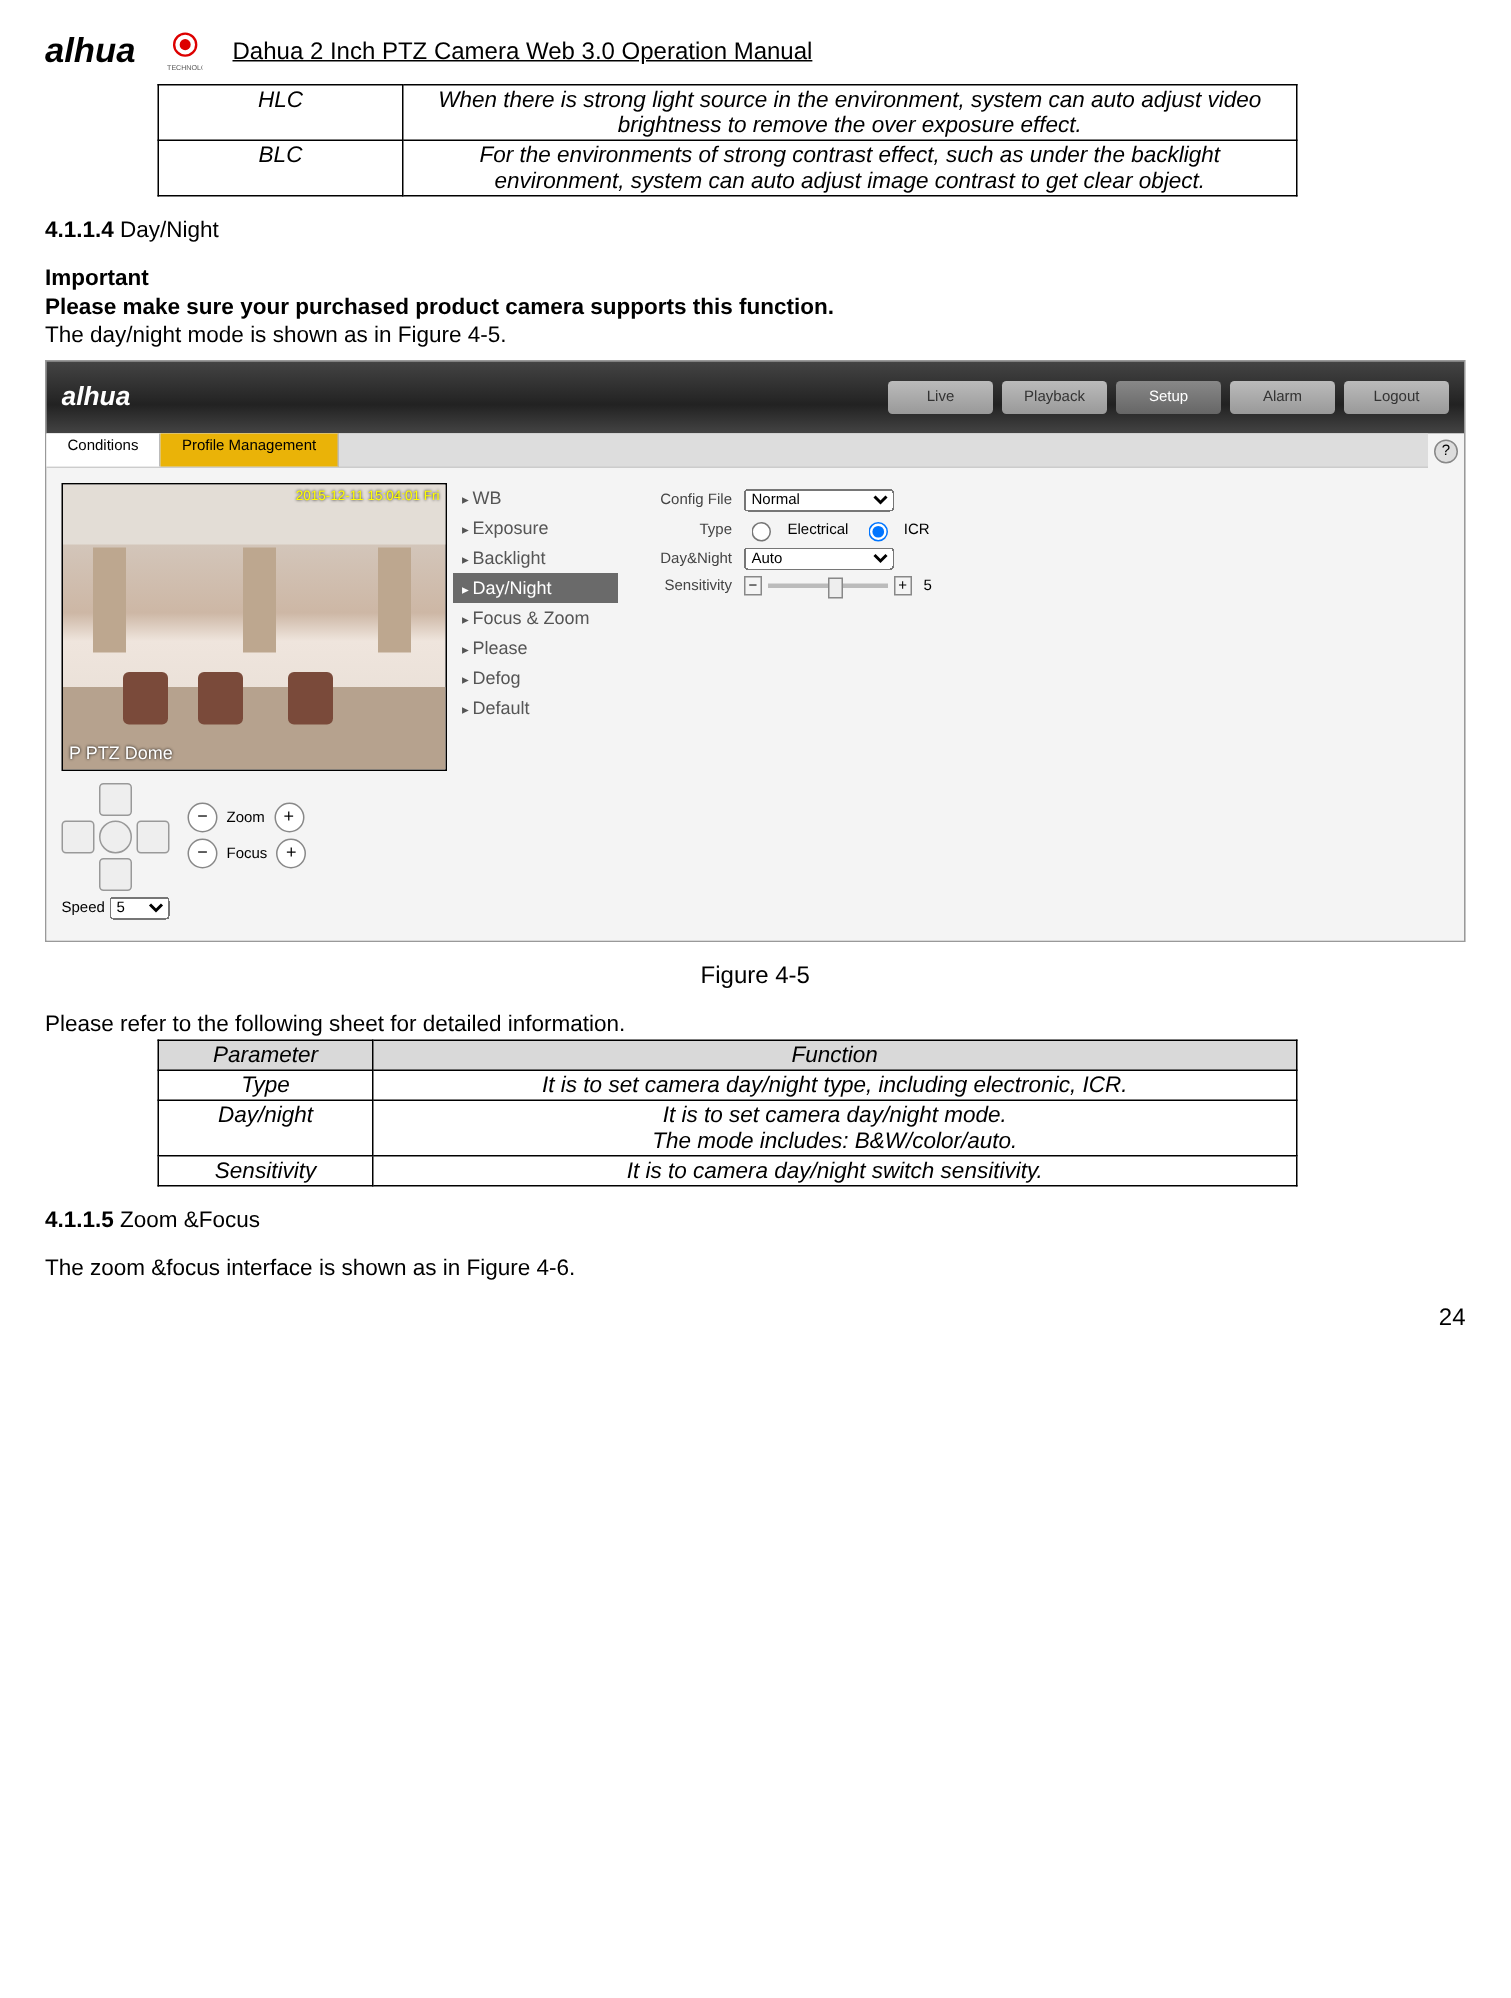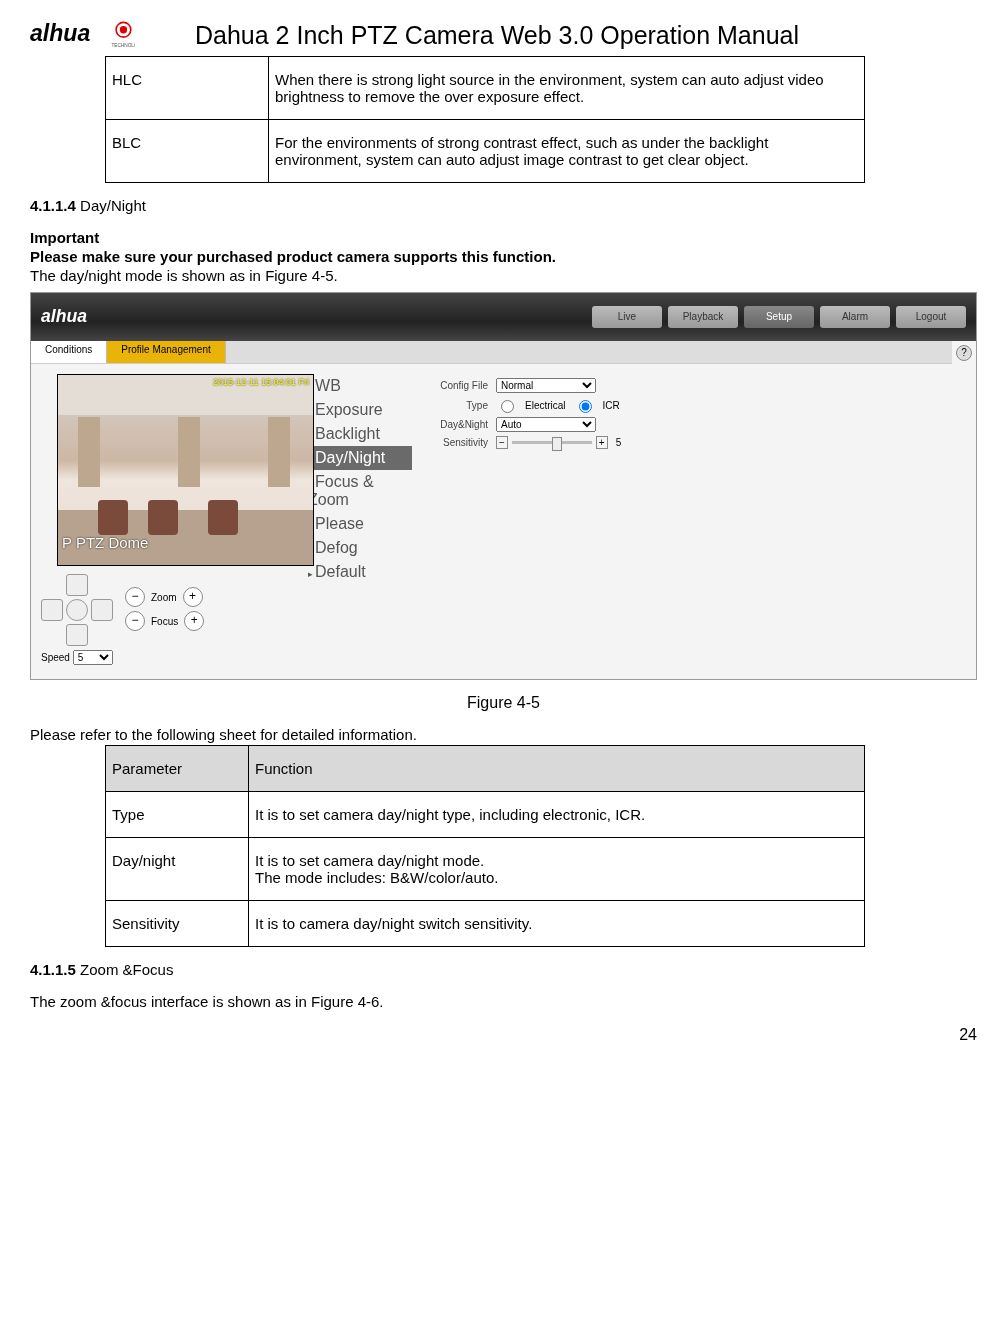--- a/index.html
+++ b/index.html
@@ -14,34 +14,35 @@
     display: flex;
     align-items: center;
     margin-bottom: 6px;
   }
   .logo {
     width: 105px;
     height: 30px;
     margin-right: 20px;
   }
   .manual-title {
-    font-size: 25px;
-    margin-left: 40px;
+    font-size: 16px;
+    text-decoration: underline;
   }
   table.param-table {
     border-collapse: collapse;
     margin-left: 75px;
     width: 760px;
     font-size: 15px;
   }
   table.param-table td, table.param-table th {
     border: 1px solid #000;
-    padding: 14px 6px;
+    padding: 1px 6px;
     vertical-align: top;
-    text-align: left;
+    text-align: center;
+    font-style: italic;
   }
   table.param-table th {
     background: #d9d9d9;
     font-weight: normal;
   }
   .section-num {
     font-weight: bold;
     margin-top: 14px;
   }
   .bold { font-weight: bold; }
@@ -133,28 +134,27 @@
   .ss-preview {
     width: 255px;
   }
   .ss-preview-img {
     width: 255px;
     height: 190px;
     background: linear-gradient(180deg,#d8d2cc 0%, #cdb7a5 45%, #efe5dd 55%, #e4dbd2 100%);
     position: relative;
     border: 1px solid #000;
     overflow: hidden;
-    margin-left: 16px;
   }
   .ss-ts { position: absolute; top: 2px; right: 4px; color: #ff0; font-size: 9px; text-shadow: 0 0 2px #000; }
   .ss-ceiling { position:absolute; top:0; left:0; right:0; height:40px; background:#e3ddd6;}
   .ss-pillar { position:absolute; top:42px; width:22px; height:70px; background:#bda78f;}
   .ss-floor { position:absolute; bottom:0; left:0; right:0; height:55px; background:#b6a28e;}
   .ss-chair { position:absolute; bottom:30px; width:30px; height:35px; background:#7a4a3a; border-radius:4px;}
-  .ss-ptz-label { position:absolute; bottom:14px; left:4px; color:#fff; font-size:15px; text-shadow:0 0 2px #000;}
+  .ss-ptz-label { position:absolute; bottom:4px; left:4px; color:#fff; font-size:12px; text-shadow:0 0 2px #000;}
   .ss-ptz-ctrl {
     display: flex;
     align-items: center;
     gap: 14px;
     margin-top: 8px;
   }
   .ss-dpad {
     width: 70px;
     height: 70px;
     position: relative;
@@ -166,21 +166,21 @@
     background: #eee;
     border: 1px solid #999;
     border-radius: 3px;
   }
   .ss-zoom-row { display:flex; align-items:center; gap:6px; font-size:10px; margin:4px 0;}
   .ss-circle-btn { width:18px; height:18px; border:1px solid #888; border-radius:50%; background:#fff; text-align:center; line-height:16px; font-size:12px;}
   .ss-speed { margin-top:6px; font-size:10px;}
   .ss-speed select{ font-size:10px; width:40px;}
   .ss-menu {
     width: 110px;
-    font-size: 16px;
+    font-size: 12px;
   }
   .ss-menu-item {
     padding: 3px 6px;
     color: #555;
   }
   .ss-menu-item.sel {
     background: #6a6a6a;
     color: #fff;
   }
   .ss-menu-item::before {

